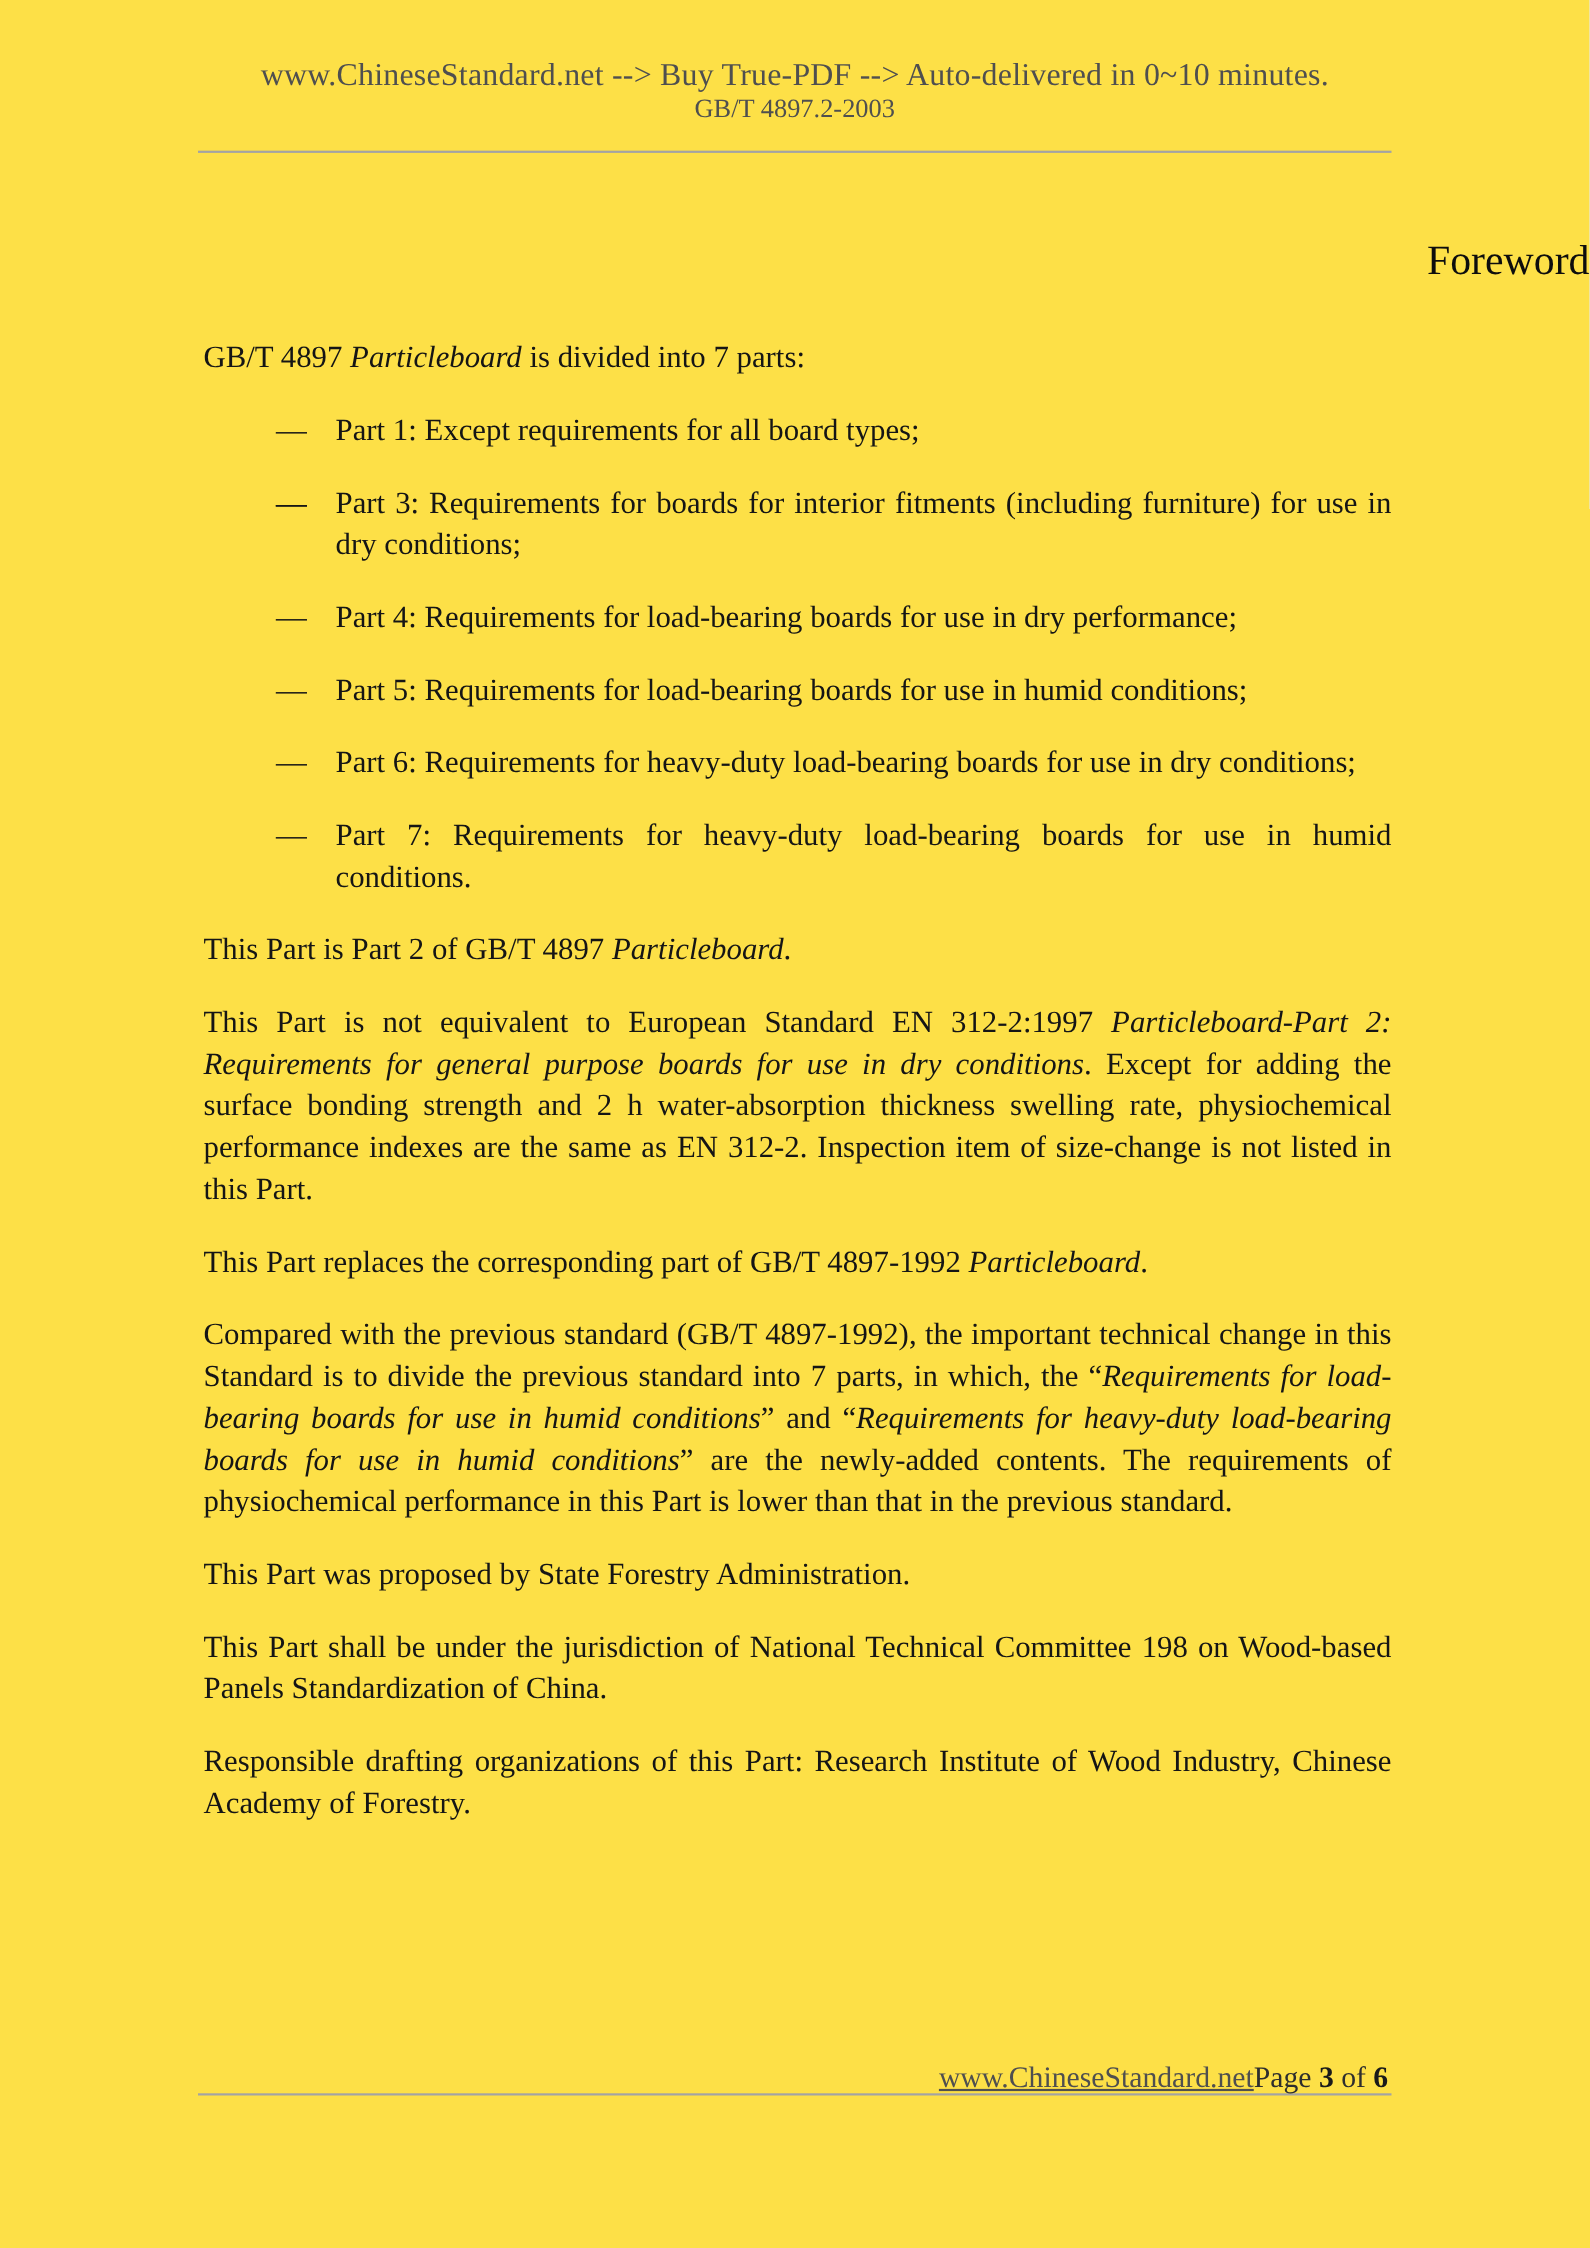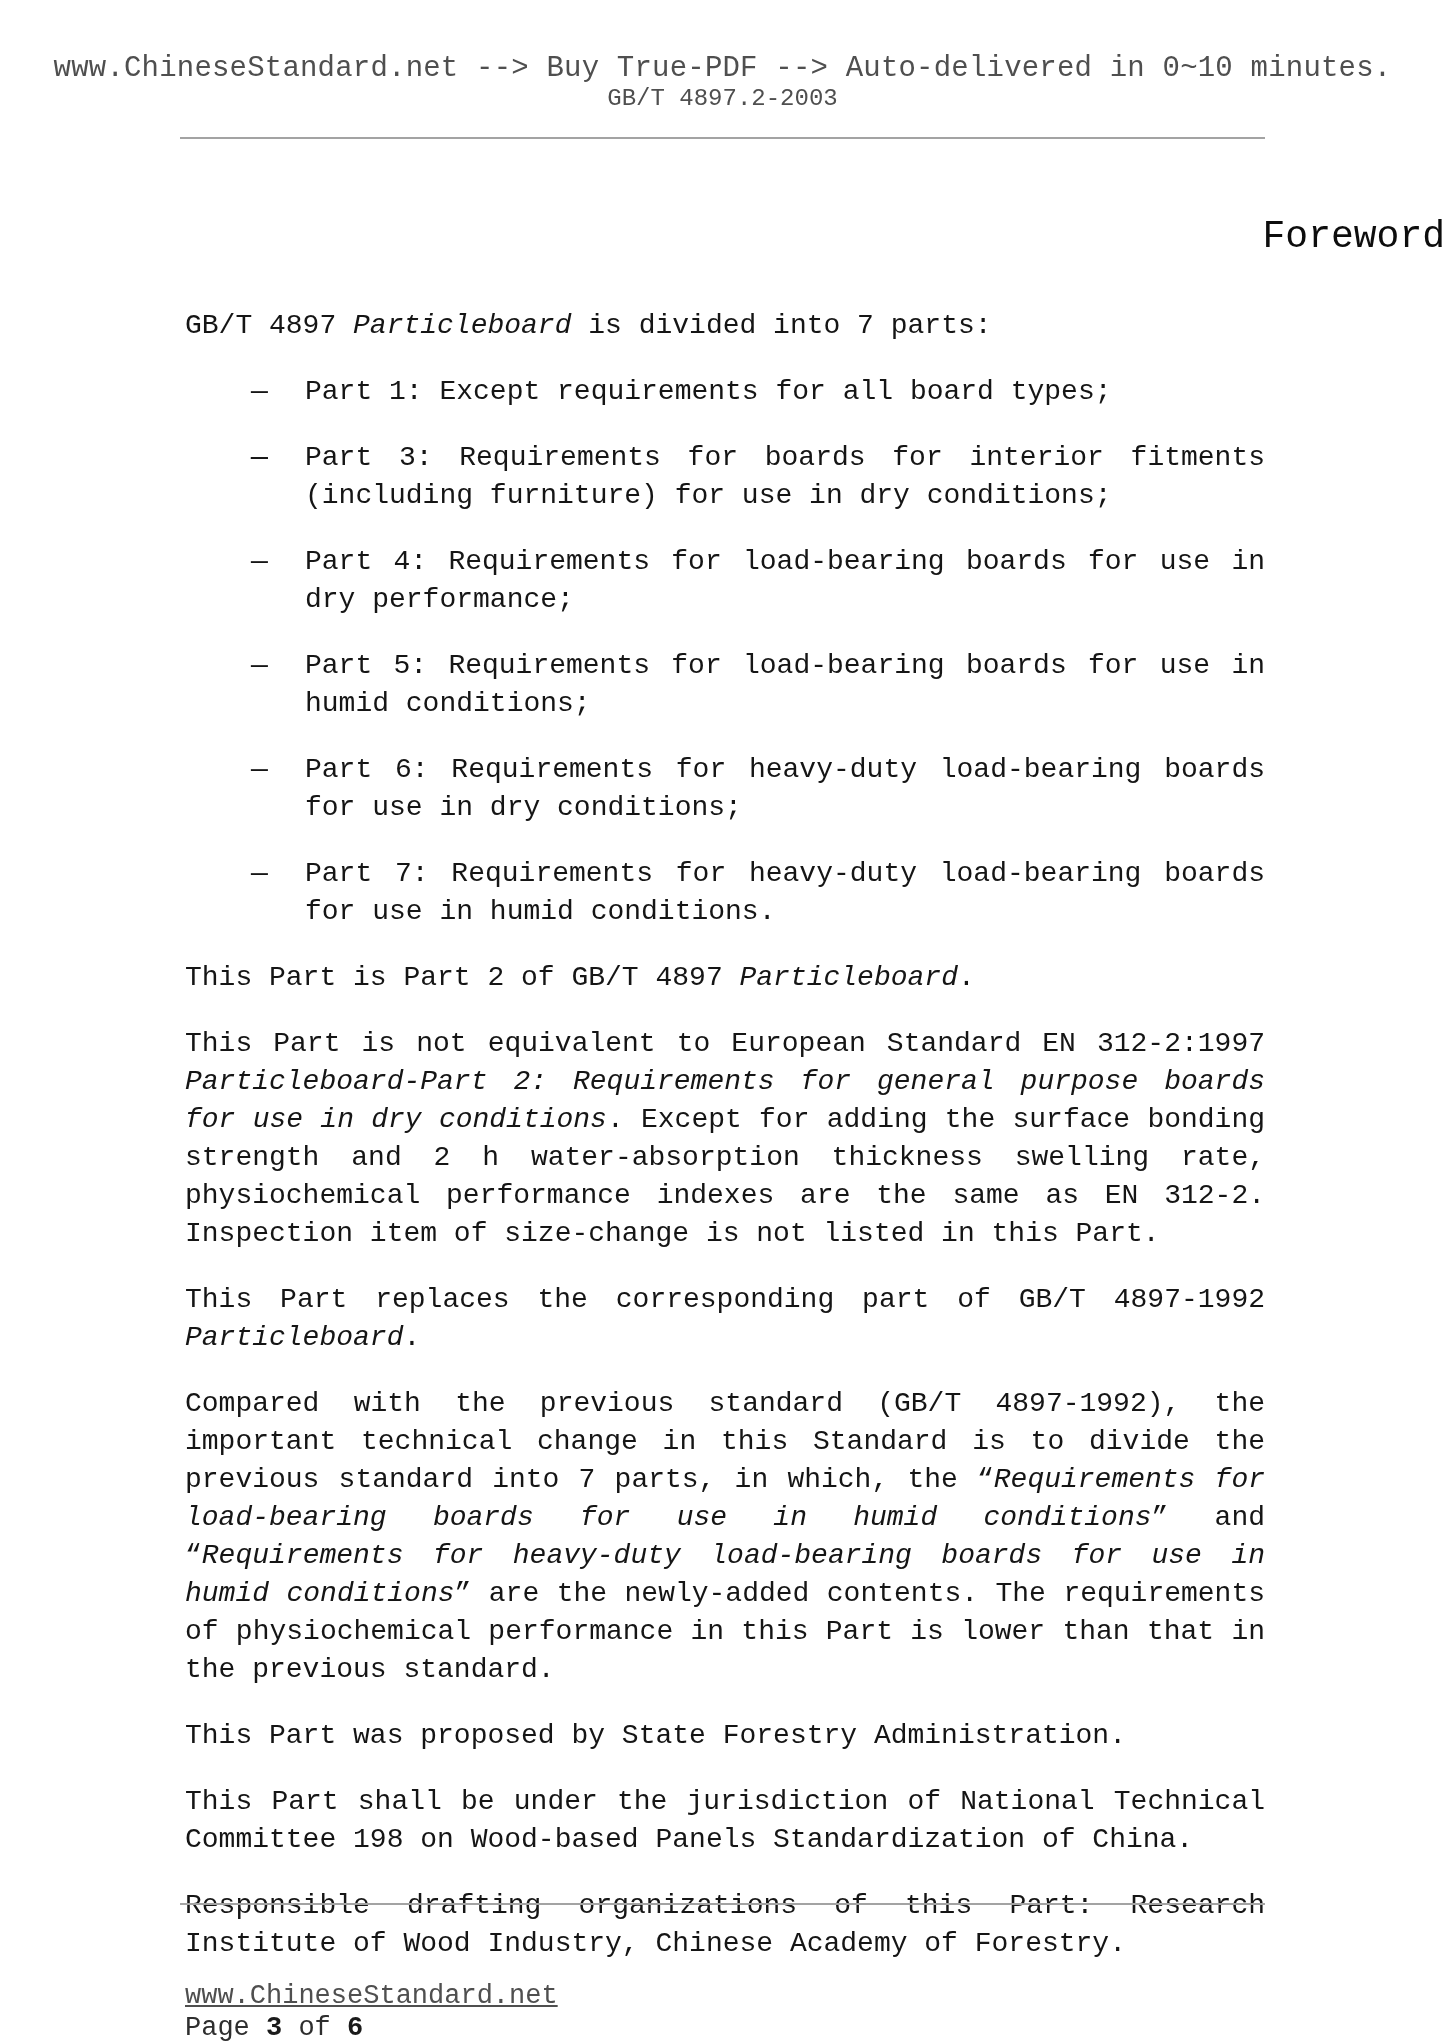--- a/index.html
+++ b/index.html
@@ -1,22 +1,22 @@
 <!DOCTYPE html>
 <html><head>
 <meta charset="utf-8">
 <style>
   * { margin: 0; padding: 0; box-sizing: border-box; }
   html, body { background: #e8e8e8; }
   .page {
     position: relative;
     width: 1445px;
     height: 2044px;
-    background: #ffffff;
-    font-family: Liberation Mono, monospace;
+    background: #fde047;
+    font-family: Liberation Serif, serif;
     color: #111111;
     overflow: hidden;
     margin: 0 auto;
   }
   .header { text-align: center; padding-top: 52px; }
   .header-line1 {
     font-size: 29px;
     line-height: 33px;
     color: #4f4f4f;
     letter-spacing: 0.2px;
@@ -68,27 +68,26 @@
     top: 1903px;
     width: 1085px;
     border: none;
     border-top: 2px solid #a3a3a3;
     margin: 0;
   }
   .footer {
     position: absolute;
     left: 185px;
     right: 183px;
-    top: 1980px;
+    top: 1872px;
     display: flex;
     justify-content: flex-end;
     align-items: baseline;
     font-size: 27px;
     line-height: 32px;
-    flex-direction: column;
   }
   .footer-link {
     color: #4f4f4f;
     text-decoration: underline;
     cursor: pointer;
   }
   .footer-page { color: #2e2e2e; }
   .footer-page .num { font-weight: 700; color: #1a1a1a; }
 </style>
 </head>

